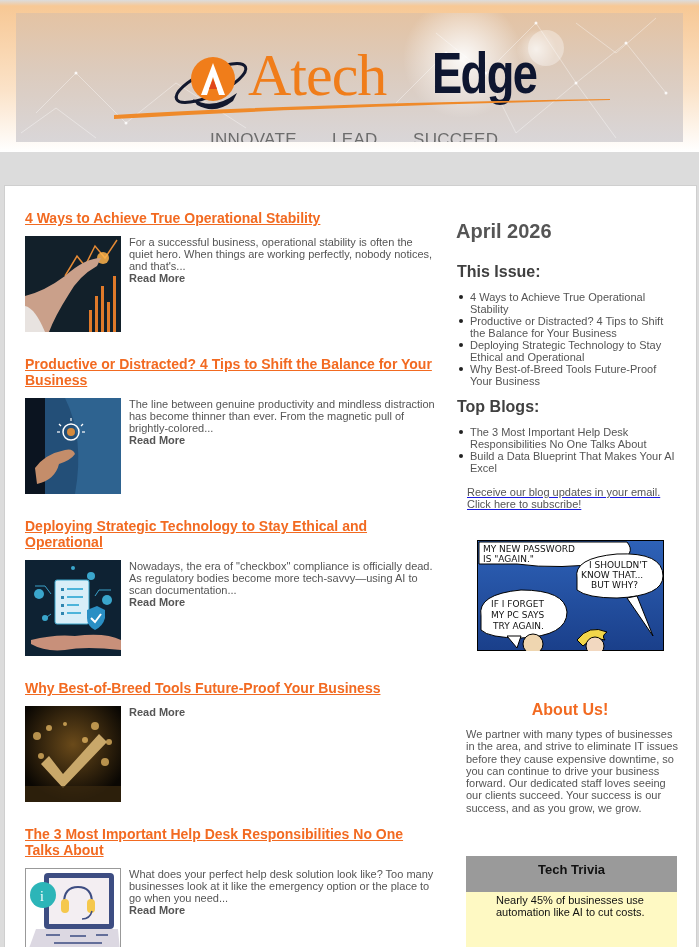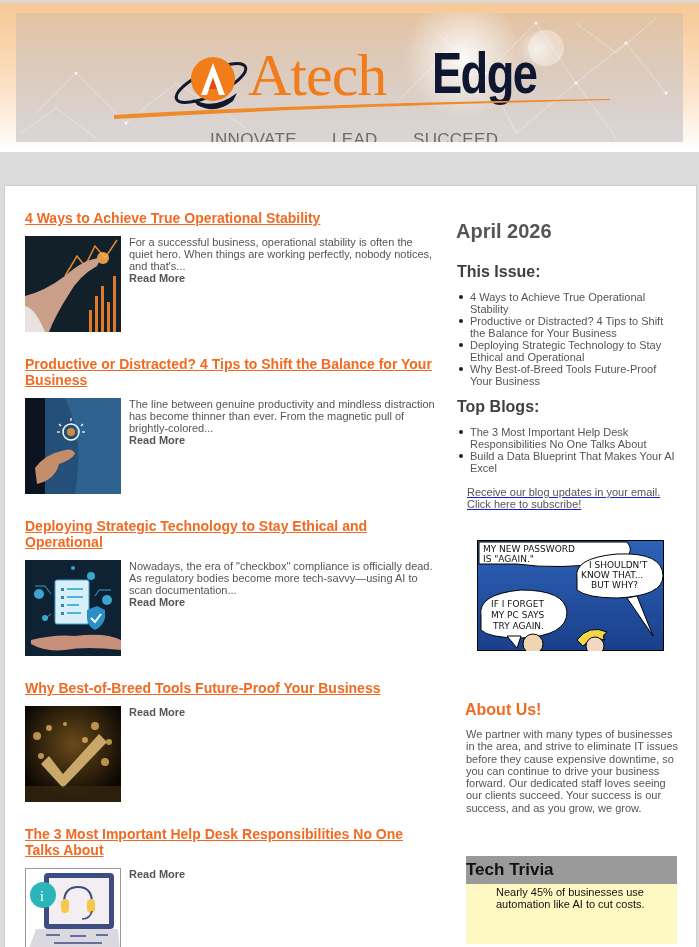--- a/index.html
+++ b/index.html
@@ -80,30 +80,30 @@
       content: ""; position: absolute; left: 2px; top: 4px; width: 4px; height: 4px;
       border-radius: 50%; background: #222;
     }
     .subscribe {
       position: absolute; left: 462px; top: 300px; width: 200px; 
       font-size: 11px; line-height: 12px; color: #555; text-decoration: underline;
       text-decoration-color: #1a1ae0; cursor: pointer;
     }
     .comic { position: absolute; left: 472px; top: 354px; width: 187px; height: 111px; }
     .about-h {
-      position: absolute; left: 460px; top: 514px; width: 210px; 
+      position: absolute; left: 460px; top: 514px; width: 210px; text-align: center;
       font-size: 16px; font-weight: bold; color: #f26a21; line-height: 20px;
     }
     .about-text {
       position: absolute; left: 461px; top: 542px; width: 215px;
       font-size: 11px; line-height: 12.3px; color: #555;
     }
     .trivia { position: absolute; left: 461px; top: 670px; width: 211px; }
     .trivia-h {
-      background: #9a9a9a; height: 28px; font-size: 17px;
+      background: #9a9a9a; height: 36px; text-align: center; font-size: 13px;
       font-weight: bold; color: #111; line-height: 28px;
     }
     .trivia-body {
       background: #fef9c3; height: 60px; padding: 2px 28px 0 30px;
       font-size: 11px; line-height: 12px; color: #111; text-align: left;
     }
   </style>
 </head>
 <body>
 
@@ -297,20 +297,21 @@
               <line x1="44" y1="67" x2="60" y2="67"></line>
               <line x1="70" y1="66" x2="82" y2="66"></line>
               <line x1="28" y1="74" x2="76" y2="74"></line>
             </g>
           <path d="M0 82 L94 82 L94 90 L0 88 Z" fill="#a8d44a"></path>
           <circle cx="17" cy="26" r="13" fill="#2cb5b8"></circle>
           <text x="14" y="32" font-size="14" fill="#fff" font-family="Liberation Serif, serif">i</text>
         </svg>
       </div>
       <div class="excerpt">
+        <span>What does your perfect help desk solution look like? Too many businesses look at it like the emergency option or the place to go when you need...</span>
         <a class="read-more">Read More</a>
       </div>
     </div>
   </div>
 
   <div class="month">April 2026</div>
 
   <div class="side-h" style="top:76px">This Issue:</div>
   <ul class="side-list" style="top:105px">
     <li>4 Ways to Achieve True Operational Stability</li>

